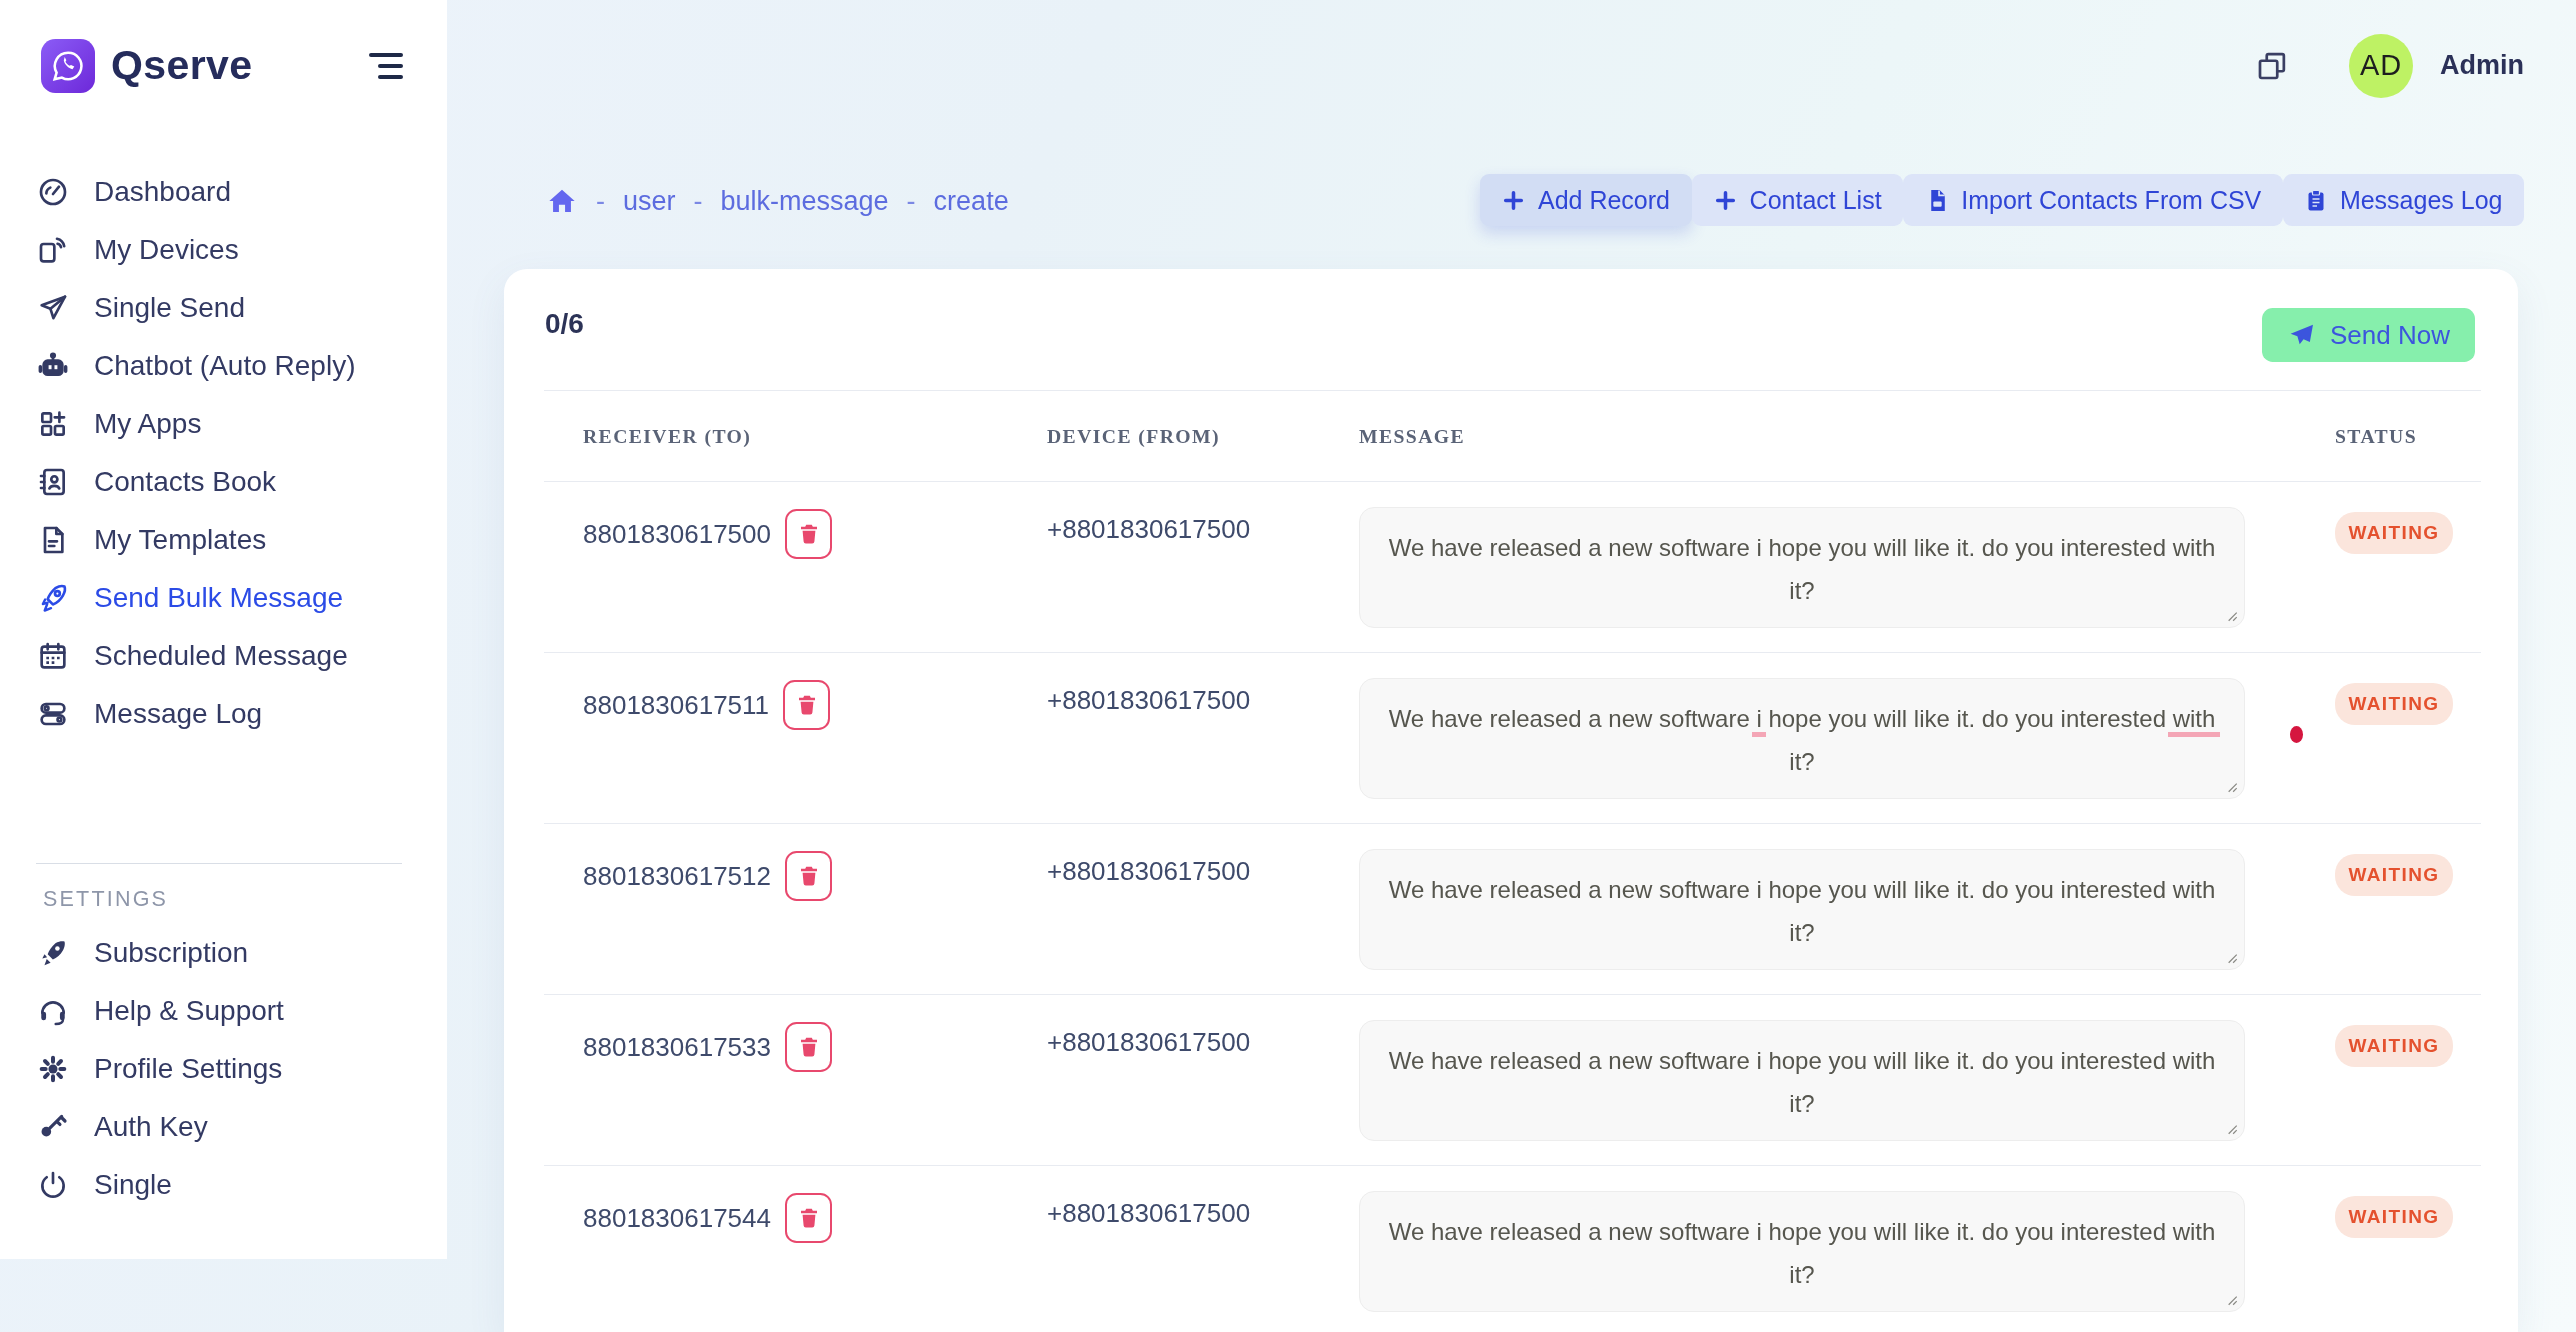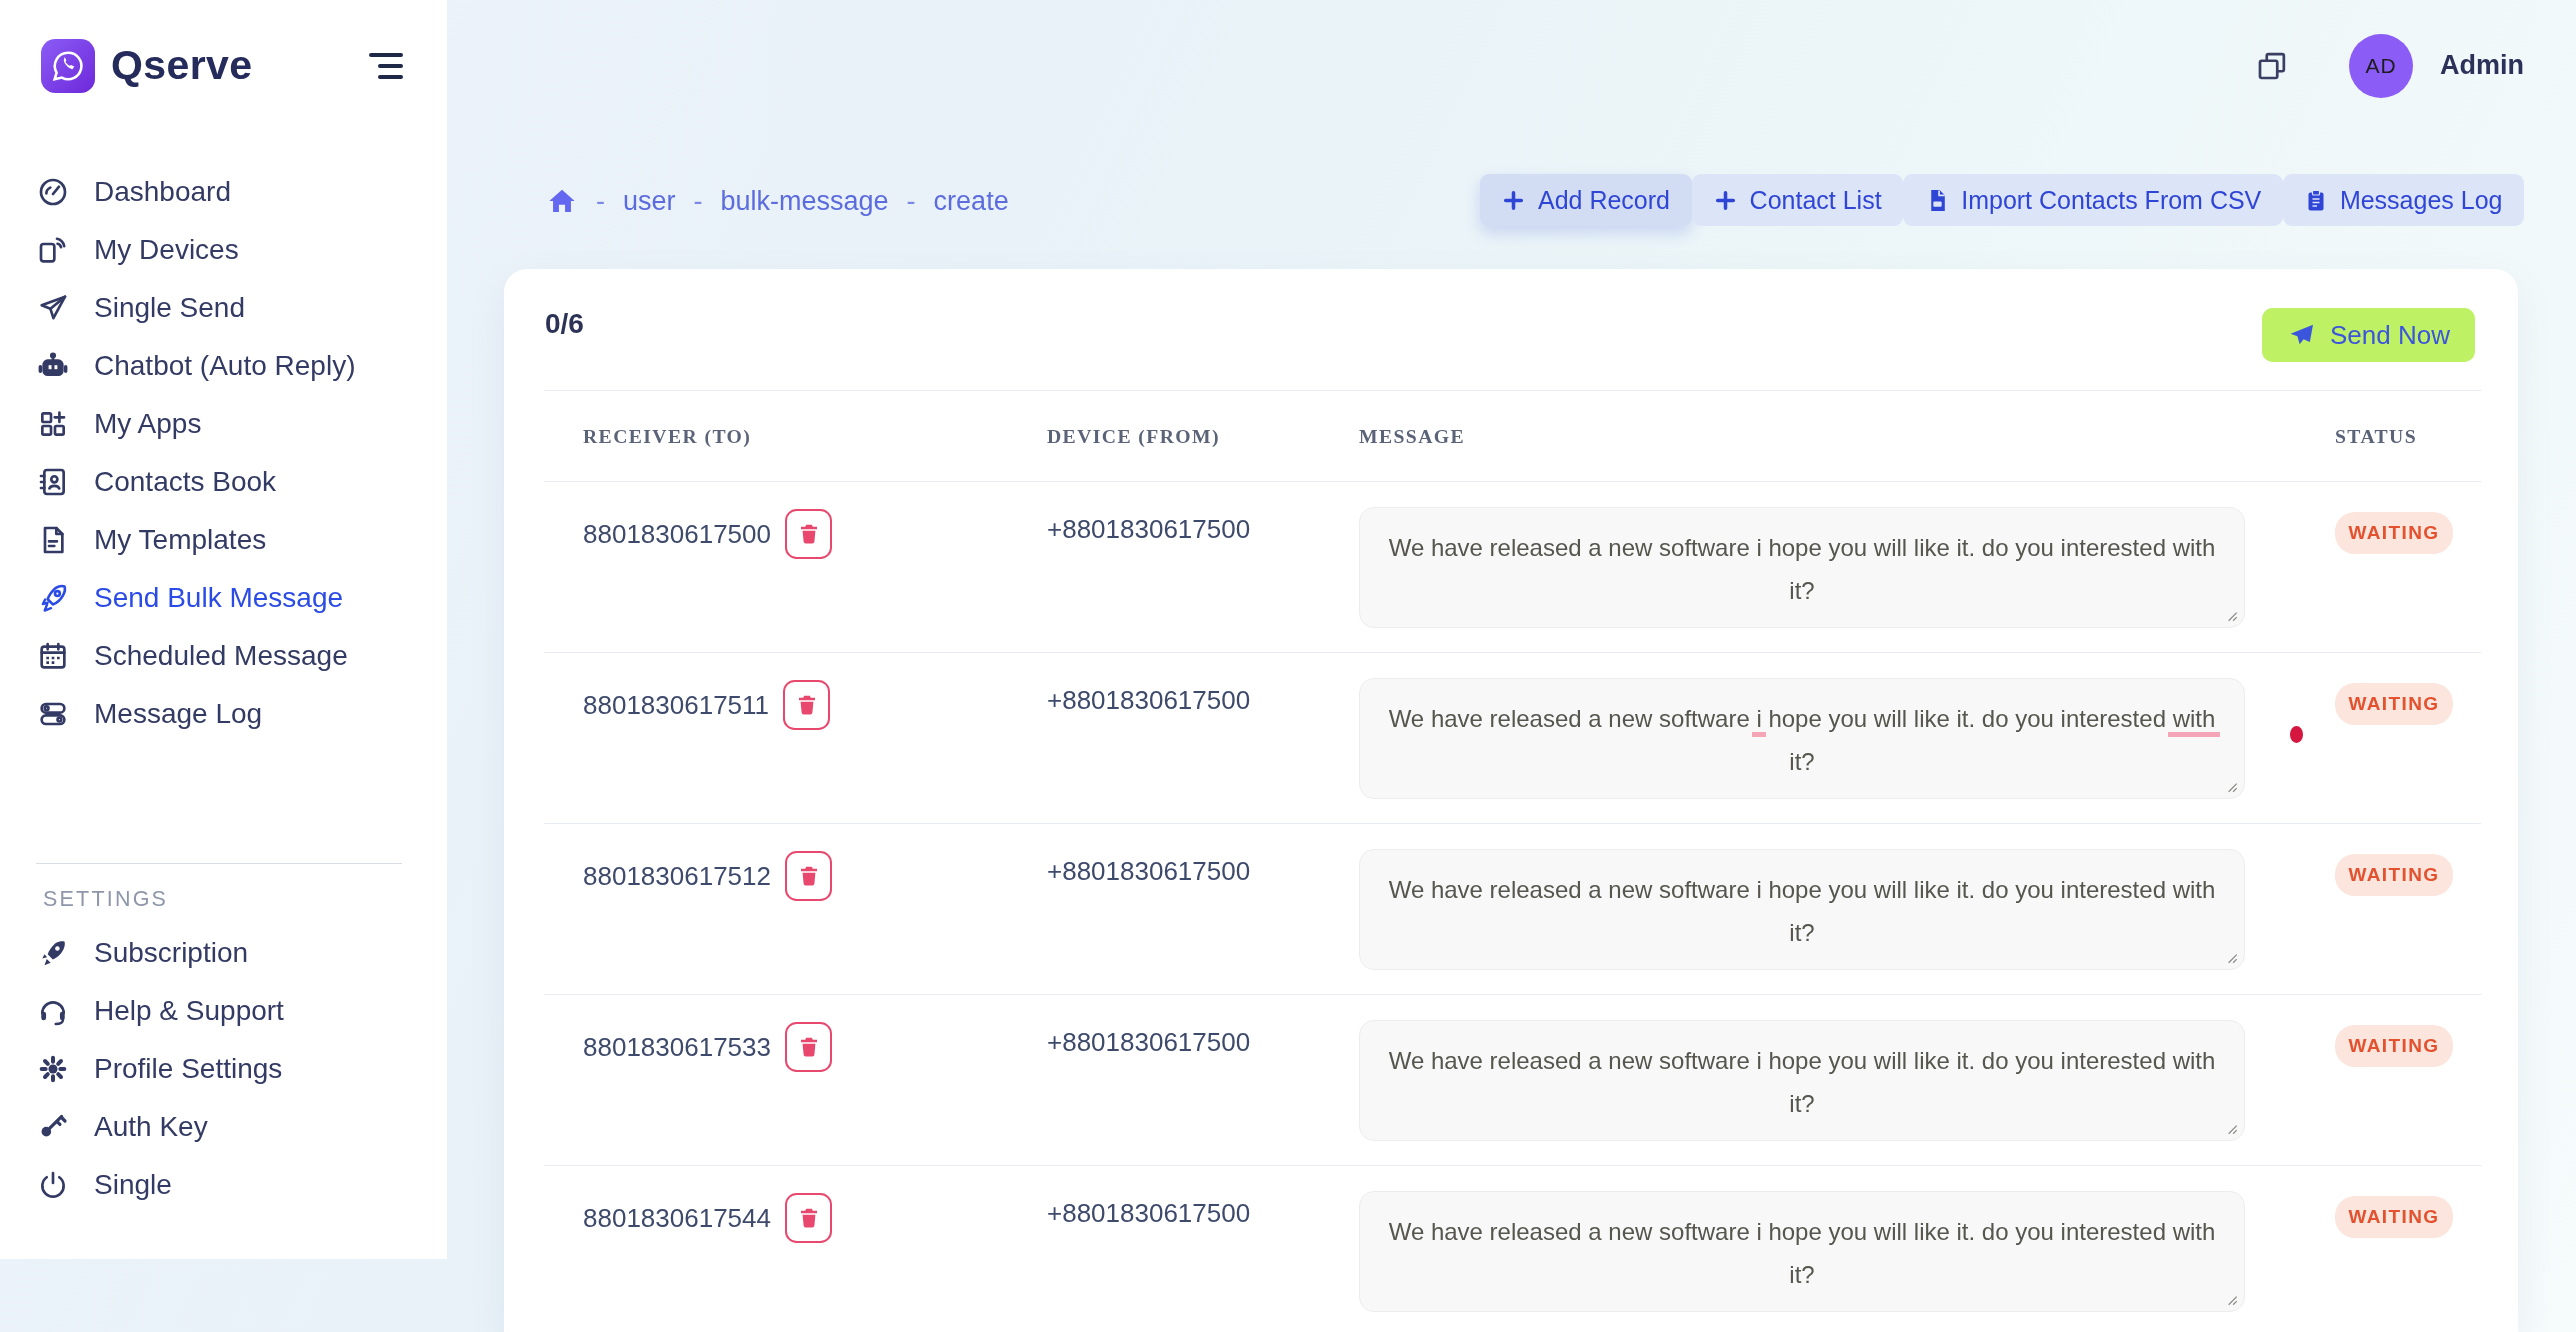--- a/index.html
+++ b/index.html
@@ -25,43 +25,43 @@
   .nav li.active { color:#2b4be6; }
   .nav li.active svg { stroke:#2b4be6; }
   .nav svg .fillpart { fill:#333a63; }
 
   .side-divider { height:0.9px; background:#d9dee6; margin:120px 45px 0 36px; }
   .side-section { margin:23px 0 12.5px 43px; font-size:21.5px; letter-spacing:2.2px; color:#8e96a9; font-weight:500; }
 
   
   .topbar-right { position:absolute; right:52px; top:0; height:131px; display:flex; align-items:center; gap:27px; z-index:4; }
   .copy-btn { background:none; border:none; cursor:pointer; width:36px; height:36px; margin-right:32px; }
-  .avatar { width:64px; height:64px; border-radius:50%; background:#8b5cf6; display:flex; align-items:center; justify-content:center;
-    font-size:21px; color:#1d1d1f; letter-spacing:0.9px; cursor:pointer; }
+  .avatar { width:64px; height:64px; border-radius:50%; background:#bef264; display:flex; align-items:center; justify-content:center;
+    font-size:29px; color:#1d1d1f; letter-spacing:0.9px; cursor:pointer; }
   .user-name { font-size:27px; font-weight:700; color:#2b3158; }
 
   
   .breadcrumb { position:absolute; left:546px; top:175px; height:52px; display:flex; align-items:center; gap:18px;
     font-size:27px; color:#5c6cdf; z-index:3; }
   .breadcrumb .crumb { cursor:pointer; }
   .breadcrumb .sep { color:#7b88e4; }
 
   
   .actions { position:absolute; right:52px; top:174px; display:flex; z-index:3; }
   .act-btn { display:flex; align-items:center; gap:11.6px; height:52px; padding:0 21.5px; border:none; cursor:pointer;
     background:#dce4f8; color:#2f45d6; font-size:25px; font-weight:500; border-radius:9px; font-family:inherit; }
   .act-btn.pressed { background:#d2ddf4; box-shadow:0 7.2px 16px rgba(47,69,214,.18); }
   .act-btn svg { flex:none; }
 
   
   .card { position:absolute; left:504px; top:269px; width:2014px; height:1063px; background:#ffffff;
     border-radius:23px 23px 0 0; box-shadow:0 14.3px 39px rgba(90,110,150,.09); z-index:2; }
   .counter { position:absolute; left:41px; top:39px; font-size:28px; font-weight:600; color:#2c3357; }
   .send-now { position:absolute; right:43px; top:39px; height:54px; display:flex; align-items:center; gap:14.3px;
-    padding:0 25px; background:#bef264; color:#3c55dd; border:none; border-radius:10.7px;
+    padding:0 25px; background:#86efac; color:#3c55dd; border:none; border-radius:10.7px;
     font-size:26px; font-weight:500; cursor:pointer; font-family:inherit; }
 
   .table { position:absolute; left:40px; top:121px; width:1937px; }
   .thead { display:grid; grid-template-columns:503px 312px 976px 1fr; align-items:center; height:92px;
     border-top:0.9px solid #e8ebf1; border-bottom:0.9px solid #e8ebf1;font-family:Liberation Serif, serif; }
   .th { font-size:19.7px; font-weight:600; letter-spacing:1.4px; color:#5a6377; }
   .th.c1 { padding-left:39px; }
 
   .trow { display:grid; grid-template-columns:503px 312px 976px 1fr; height:171px; border-bottom:0.9px solid #e8ebf1; }
   .cell-receiver { display:flex; align-items:center; gap:14.3px; padding-left:39px; margin-top:27px; height:50px; }

